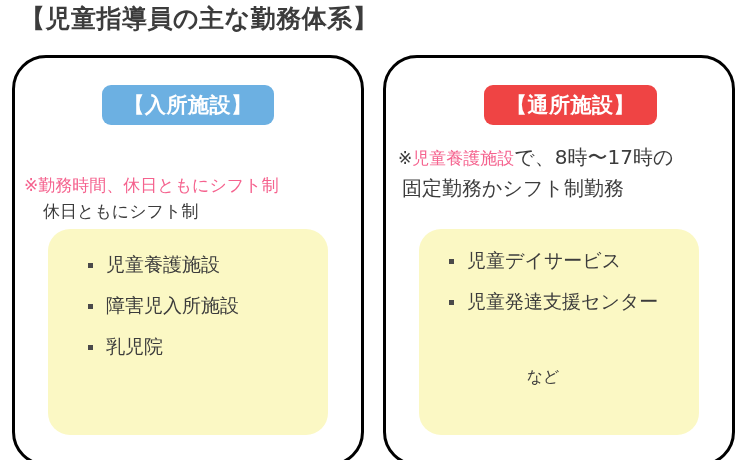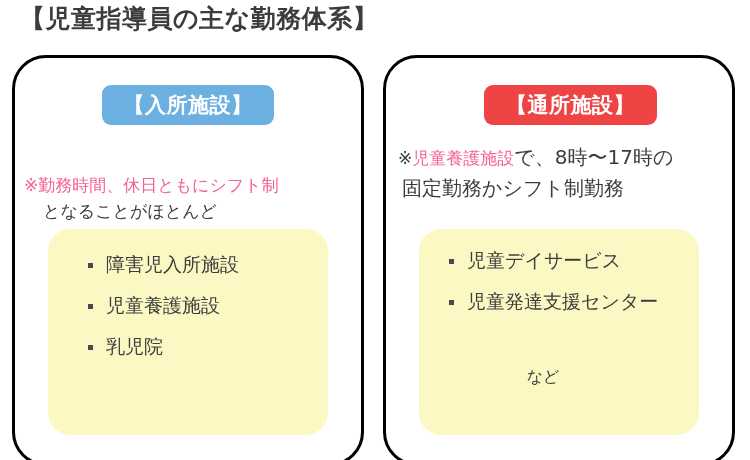--- a/index.html
+++ b/index.html
@@ -146,28 +146,28 @@
 
 <div class="card card-left">
 
   <div class="badge badge-entry">【入所施設】</div>
 
   <div class="note note-left">
     <div class="note-line note-line-1">
       <span class="pink">※</span><span class="pink">勤務時間、休日ともにシフト制</span><span></span>
     </div>
     <div class="note-line note-line-2">
-      <span>となることがほとんど</span>
+      <span>休日ともにシフト制</span>
     </div>
   </div>
 
   <div class="list-box">
     <ul class="list">
+      <li><span>児童養護施設</span></li>
       <li><span>障害児入所施設</span></li>
-      <li><span>児童養護施設</span></li>
       <li><span>乳児院</span></li>
     </ul>
   </div>
 
 </div>
 
 <div class="card card-right">
 
   <div class="badge badge-day">【通所施設】</div>
 

